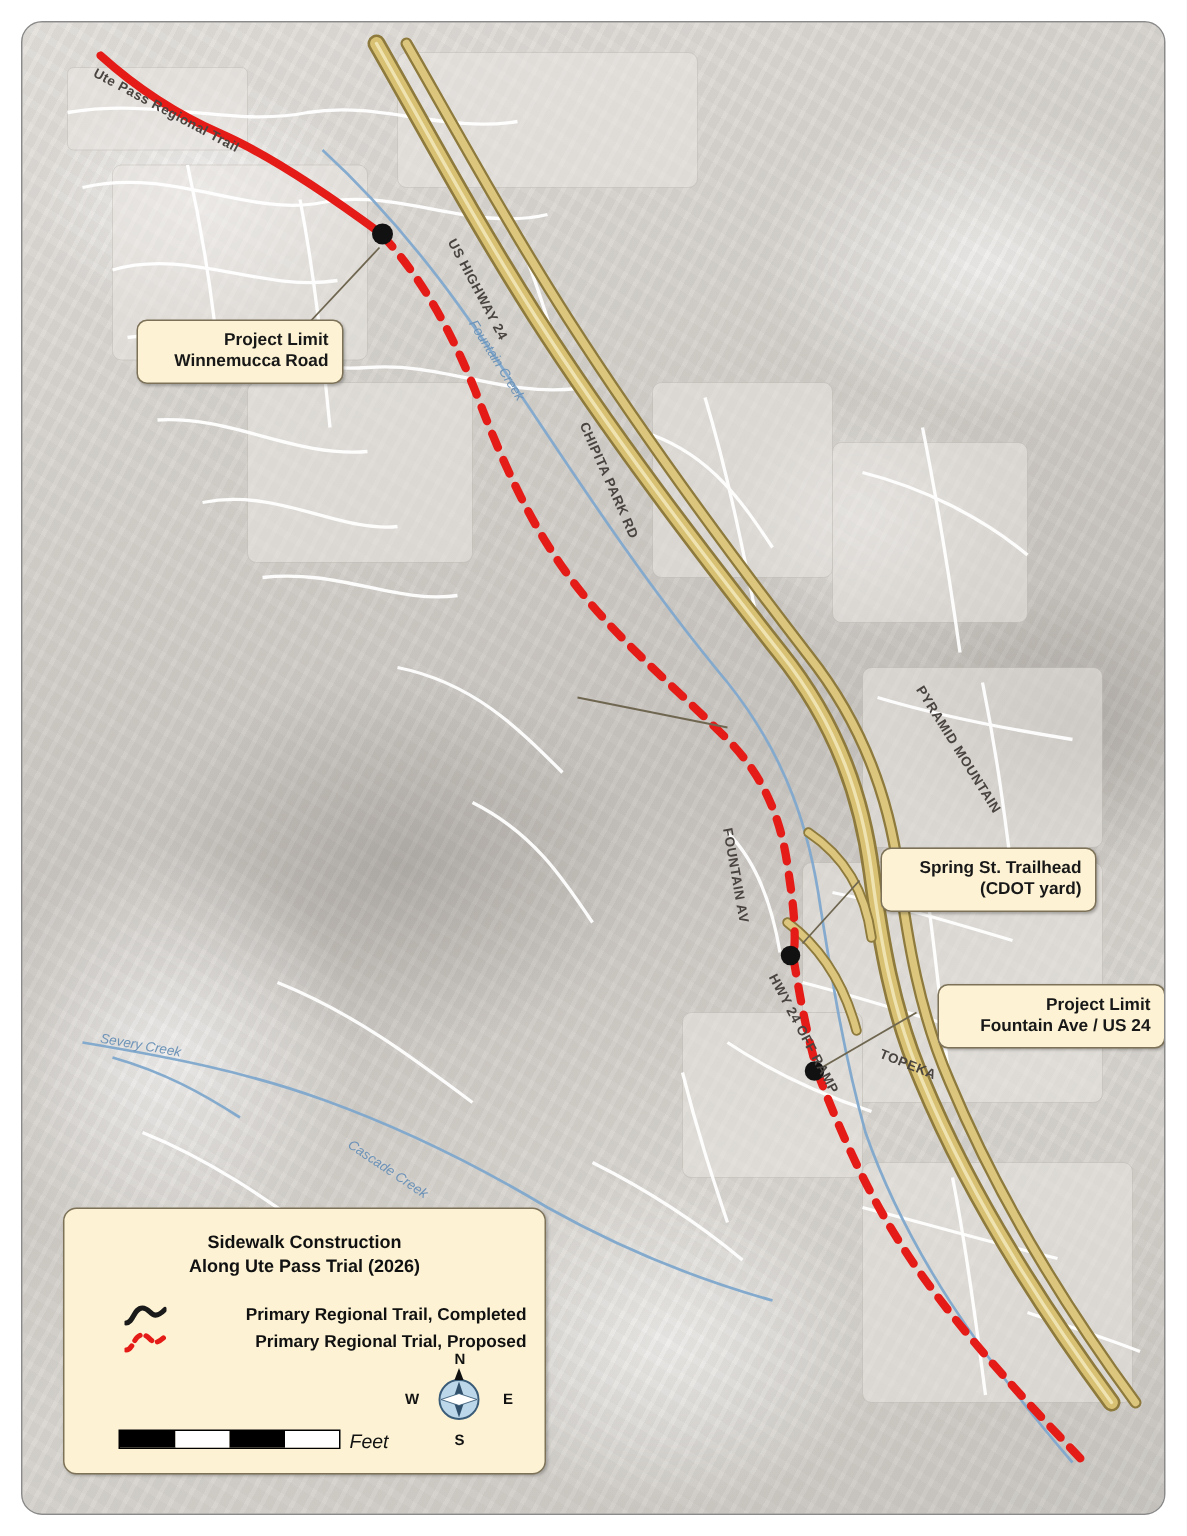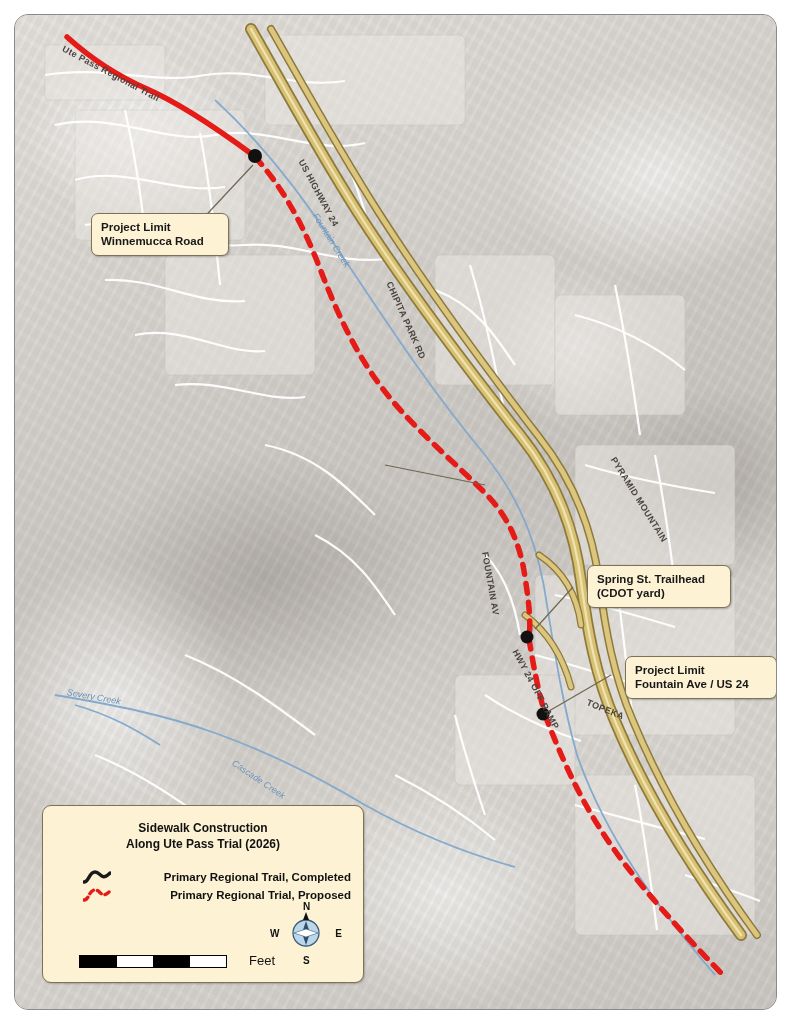--- a/index.html
+++ b/index.html
@@ -63,21 +63,21 @@
   .callout {
     position: absolute;
     background: #fdf3d4;
     border: 1px solid #7d7258;
     border-radius: 7px;
     padding: 6px 9px;
     font-size: 11.5px;
     font-weight: bold;
     line-height: 1.25;
     color: #181818;
-    text-align: left;
+    text-align: right;
     box-shadow: 1px 1px 2px rgba(0,0,0,0.25);
     white-space: pre-line;
   }
   #callout-winnemucca { left: 76px; top: 198px; width: 118px; }
   #callout-chipita    { left: 246px; top: 425px; width: 138px; }
   #callout-spring     { left: 572px; top: 550px; width: 124px; }
   #callout-fountain   { left: 610px; top: 641px; width: 132px; }
 
   
   #legend {
@@ -118,22 +118,23 @@
   .legend-label {
     font-size: 11.5px;
     font-weight: bold;
     color: #111;
   }
   #scalebar-wrap {
     position: absolute;
     left: 36px;
     bottom: 14px;
     display: flex;
-    align-items: flex-end;
-    gap: 22px;
+    align-items: flex-start;
+    gap: 6px;
+    font-style: italic;
   }
   #scalebar {
     display: flex;
     border: 1px solid #000;
     height: 11px;
     width: 146px;
   }
   #scalebar div { flex: 1 1 auto; }
   .sb-dark { background: #000; }
   .sb-light { background: #fff; }

